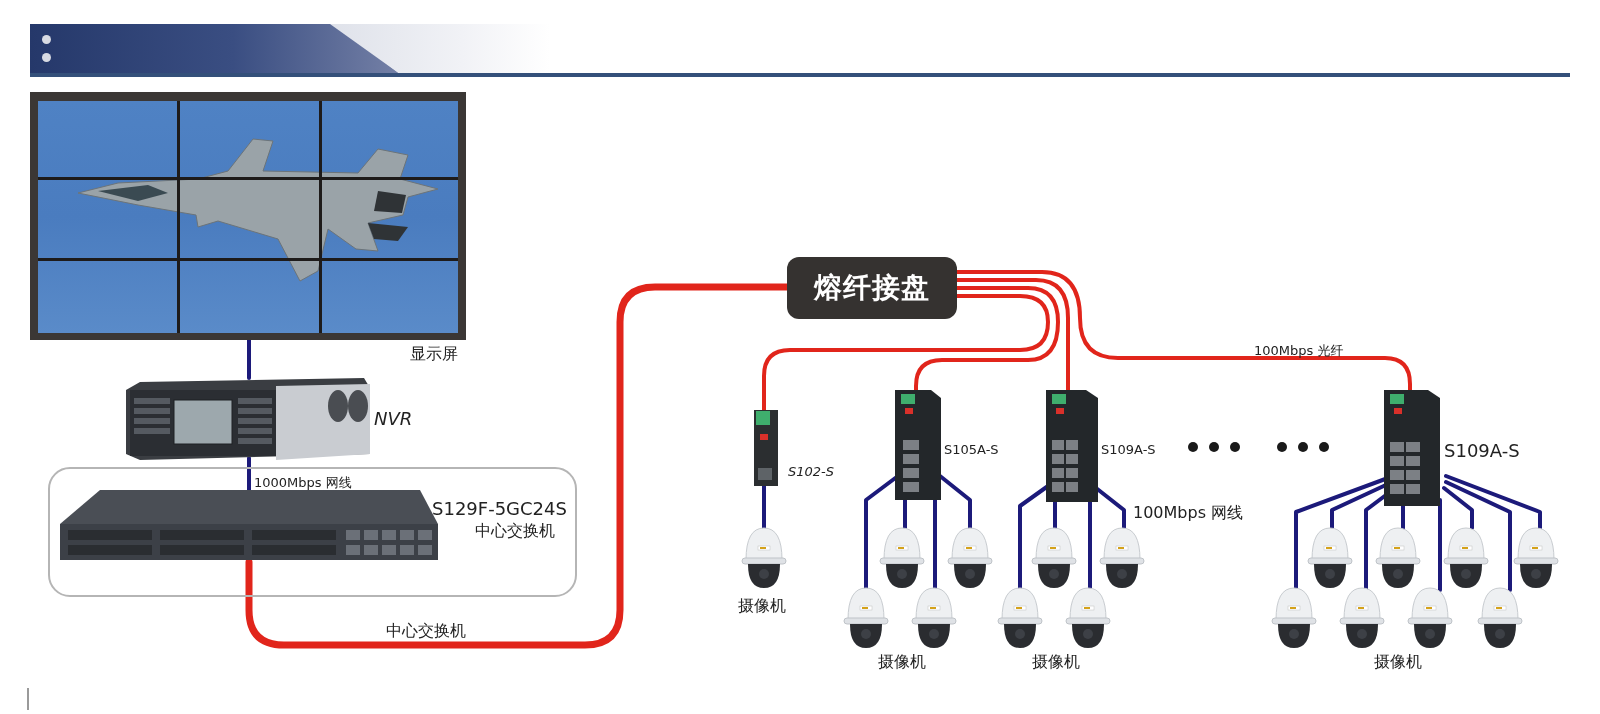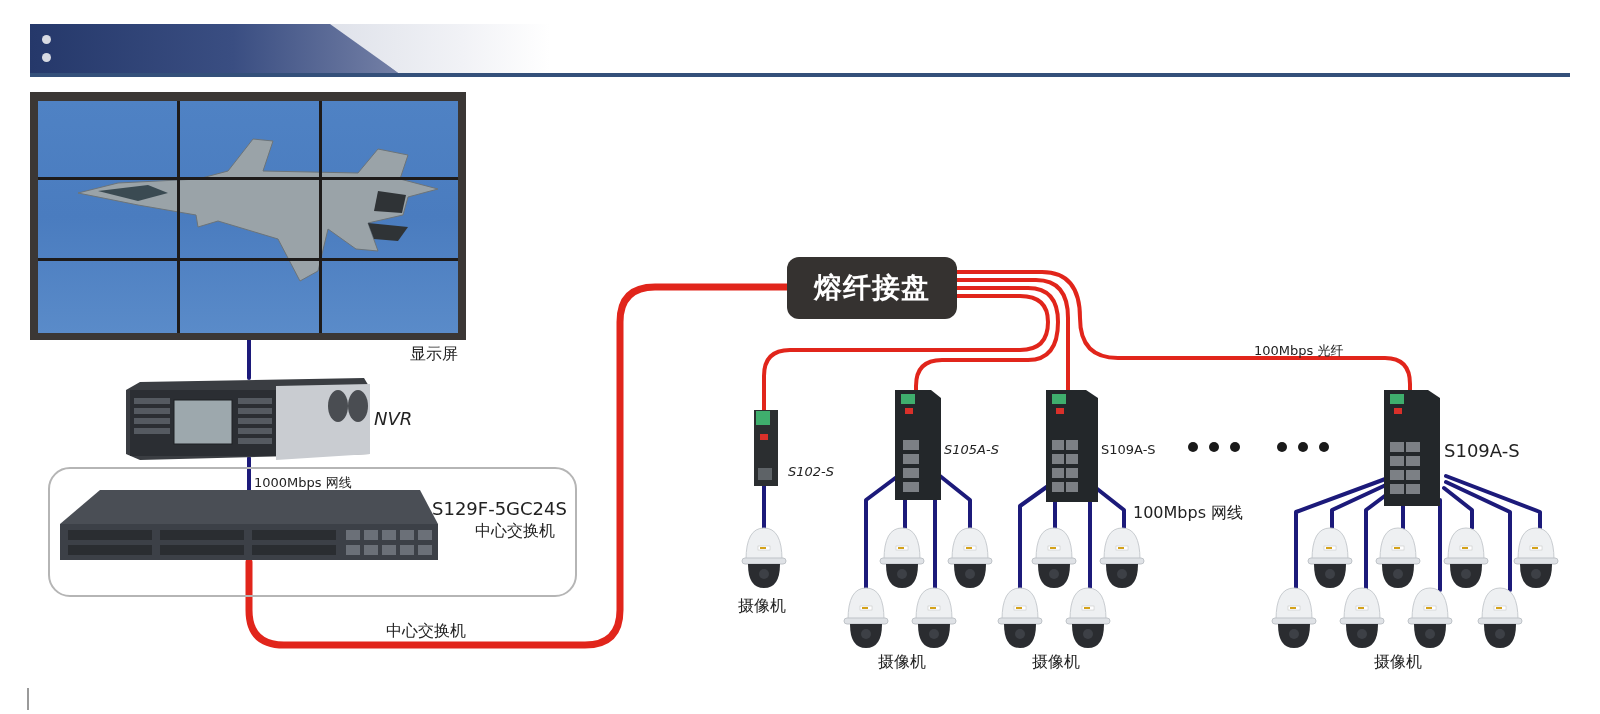--- a/index.html
+++ b/index.html
@@ -187,21 +187,21 @@
   <polygon points="0,0 36,0 46,8 46,110 0,110" fill="#23272a"></polygon>
   <rect x="6" y="4" width="14" height="10" fill="#3fae6d"></rect>
   <rect x="10" y="18" width="8" height="6" fill="#d9302a"></rect>
   <g fill="#7c8085">
     <rect x="8" y="50" width="16" height="10"></rect>
       <rect x="8" y="64" width="16" height="10"></rect>
     <rect x="8" y="78" width="16" height="10"></rect>
       <rect x="8" y="92" width="16" height="10"></rect>
   </g>
 </svg>
-<div class="label lbl-sm" style="left:944px; top:442px;font-style:italic;">S105A-S</div>
+<div class="label lbl-sm" style="left:944px; top:442px;">S105A-S</div>
 
 <svg class="ind-switch" style="left:1046px; top:390px; width:52px; height:112px;" viewBox="0 0 52 112">
   <polygon points="0,0 40,0 52,8 52,112 0,112" fill="#23272a"></polygon>
   <rect x="6" y="4" width="14" height="10" fill="#3fae6d"></rect>
   <rect x="10" y="18" width="8" height="6" fill="#d9302a"></rect>
   <g fill="#7c8085">
     <rect x="6" y="50" width="12" height="10"></rect>
       <rect x="20" y="50" width="12" height="10"></rect>
     <rect x="6" y="64" width="12" height="10"></rect>
       <rect x="20" y="64" width="12" height="10"></rect>

